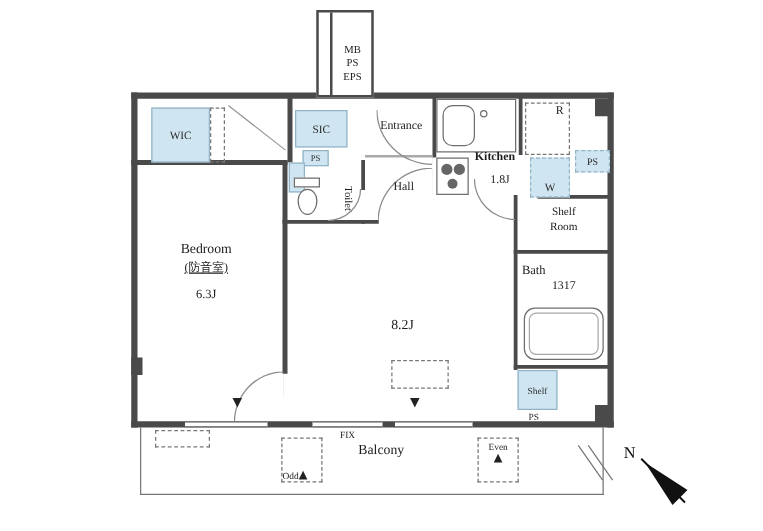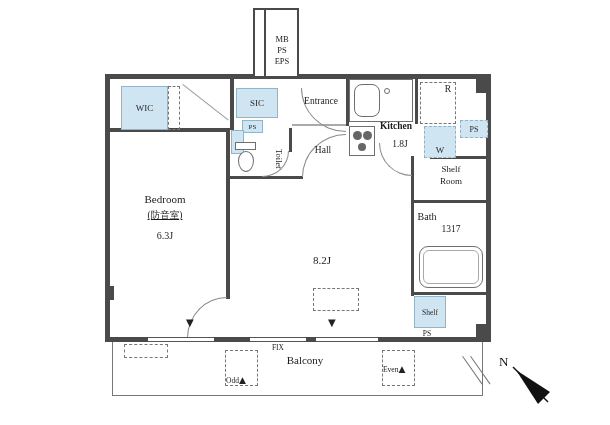--- a/index.html
+++ b/index.html
@@ -136,21 +136,21 @@
   <div class="abs" style="left:112px;top:342px;width:371px;height:54px;border:1px solid #777;border-top:none;"></div>
   <div class="thinline" style="left:463px;top:356px;width:34px;height:1px;background:#777;transform:rotate(55deg);transform-origin:left top;"></div>
   <div class="thinline" style="left:471px;top:356px;width:34px;height:1px;background:#777;transform:rotate(55deg);transform-origin:left top;"></div>
   <div class="label" style="left:248px;top:343px;width:60px;height:10px;font-size:7.5px;">FIX</div>
   <div class="label" style="left:255px;top:354px;width:100px;height:14px;font-size:11px;">Balcony</div>
   <div class="dashedbox" style="left:124px;top:344px;width:44px;height:14px;"></div>
   <div class="dashedbox" style="left:225px;top:350px;width:33px;height:36px;display:flex;flex-direction:row;align-items:flex-end;padding-top:2px;">
     <span style="font-size:7.5px;">Odd</span>
     <span class="tri" style="position:static;font-size:9px;">▲</span>
   </div>
-  <div class="dashedbox" style="left:382px;top:350px;width:33px;height:36px;display:flex;flex-direction:row;align-items:center;padding-top:2px;">
+  <div class="dashedbox" style="left:382px;top:350px;width:33px;height:36px;display:flex;flex-direction:column;align-items:center;padding-top:2px;">
     <span style="font-size:7.5px;">Even</span>
     <span class="tri" style="position:static;font-size:9px;">▲</span>
   </div>
 
   <div class="abs" style="left:498px;top:352px;width:62px;height:60px;">
     <svg width="62" height="60" viewBox="0 0 62 60">
       <text x="1" y="14" font-size="13" fill="#111" font-family="Liberation Serif, serif">N</text>
       <line x1="15" y1="15" x2="50" y2="50" stroke="#111" stroke-width="1.5"></line>
       <polygon points="18,18 52,40 40,52" fill="#111"></polygon>
     </svg>

